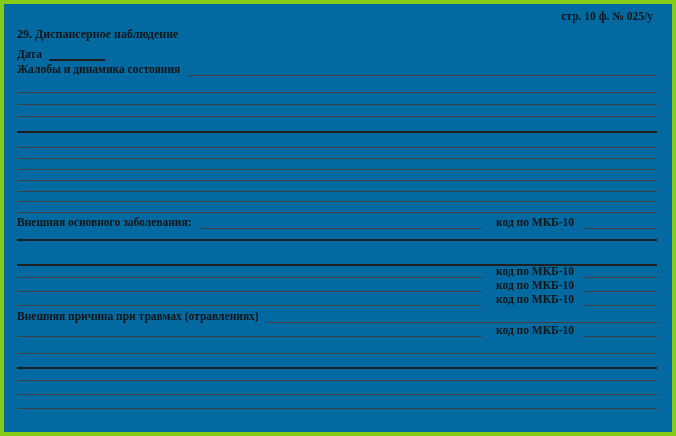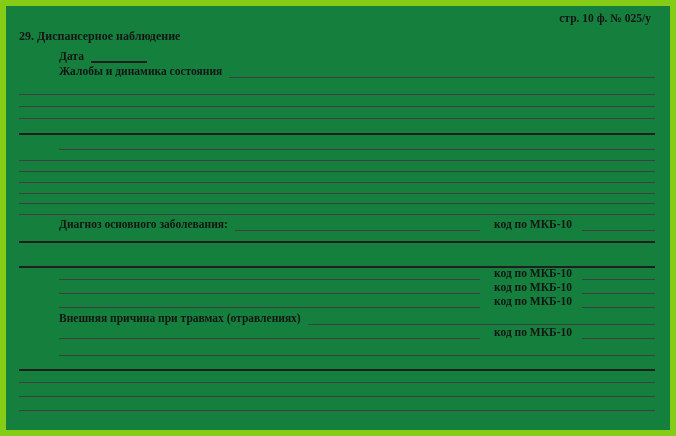--- a/index.html
+++ b/index.html
@@ -1,39 +1,39 @@
 <!DOCTYPE html>
 <html><head>
 <meta charset="utf-8">
 <style>
   html,body { margin:0; padding:0; background:#ffffff; }
   .page {
     position:relative;
     width:676px; height:436px;
     box-sizing:border-box;
-    background:#15803d;
-    border:6px solid #84cc16;
+    background:#0369a1;
+    border:4px solid #84cc16;
     font-family:"Liberation Serif","DejaVu Serif",serif;
     font-weight:bold;
     color:#141414;
     font-size:11.5px;
     overflow:hidden;
   }
   .hdr-right {
     position:absolute; top:6px; right:19px;
     white-space:nowrap;
   }
   .title {
     position:absolute; top:23px; left:13px;
     font-size:12px; white-space:nowrap;
   }
   .row {
     position:absolute; left:13px; right:15px;
     height:15px;
-    display:flex; align-items:flex-end;margin-left:40px;
+    display:flex; align-items:flex-end;
   }
   .lbl {
     white-space:nowrap;
     line-height:13px;
     padding-right:7px;
   }
   .icd-lbl {
     white-space:nowrap;
     line-height:13px;
     padding:0 10px 0 14px;
@@ -80,21 +80,21 @@
     <span class="line fill"></span>
   </div>
   <div class="hr" style="top:154px"></div>
   <div class="hr" style="top:165px"></div>
   <div class="hr" style="top:176px"></div>
   <div class="hr" style="top:187px"></div>
   <div class="hr" style="top:197px"></div>
   <div class="hr" style="top:208px"></div>
 
   <div class="row" style="top:210px">
-    <span class="lbl">Диагноз основного заболевания:</span>
+    <span class="lbl">Внешняя основного заболевания:</span>
     <span class="line fill"></span>
     <span class="icd-lbl">код по МКБ-10</span>
     <span class="icd-line"></span>
   </div>
   <div class="hr thick" style="top:235px"></div>
 
   <div class="hr thick" style="top:260px"></div>
 
   <div class="row" style="top:259px">
     <span class="line fill"></span>

